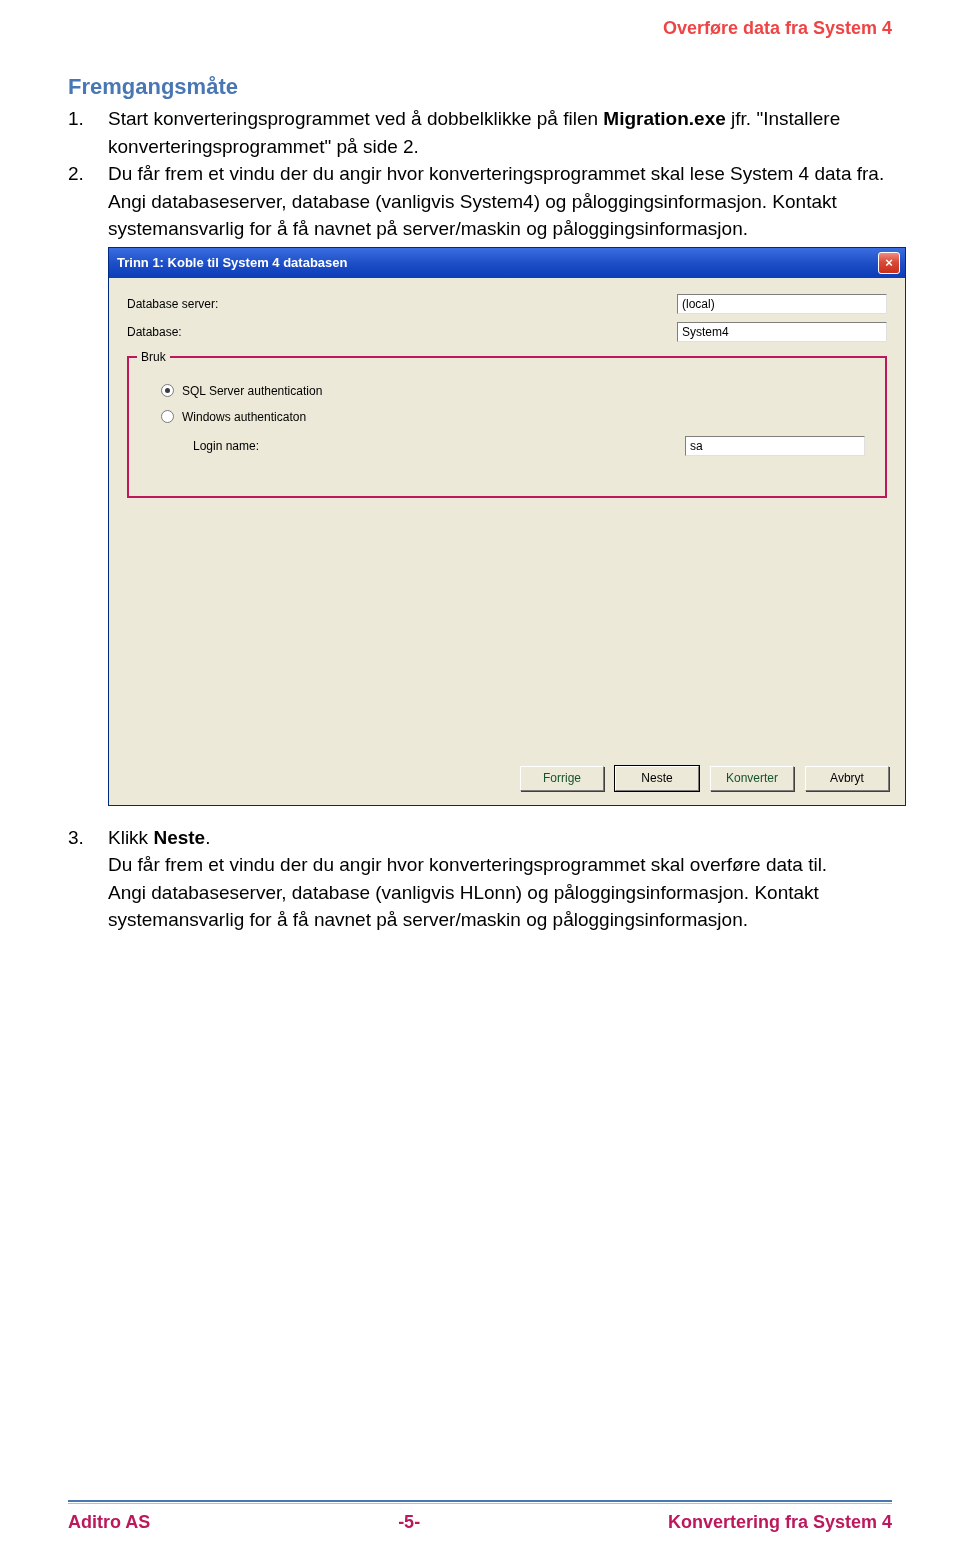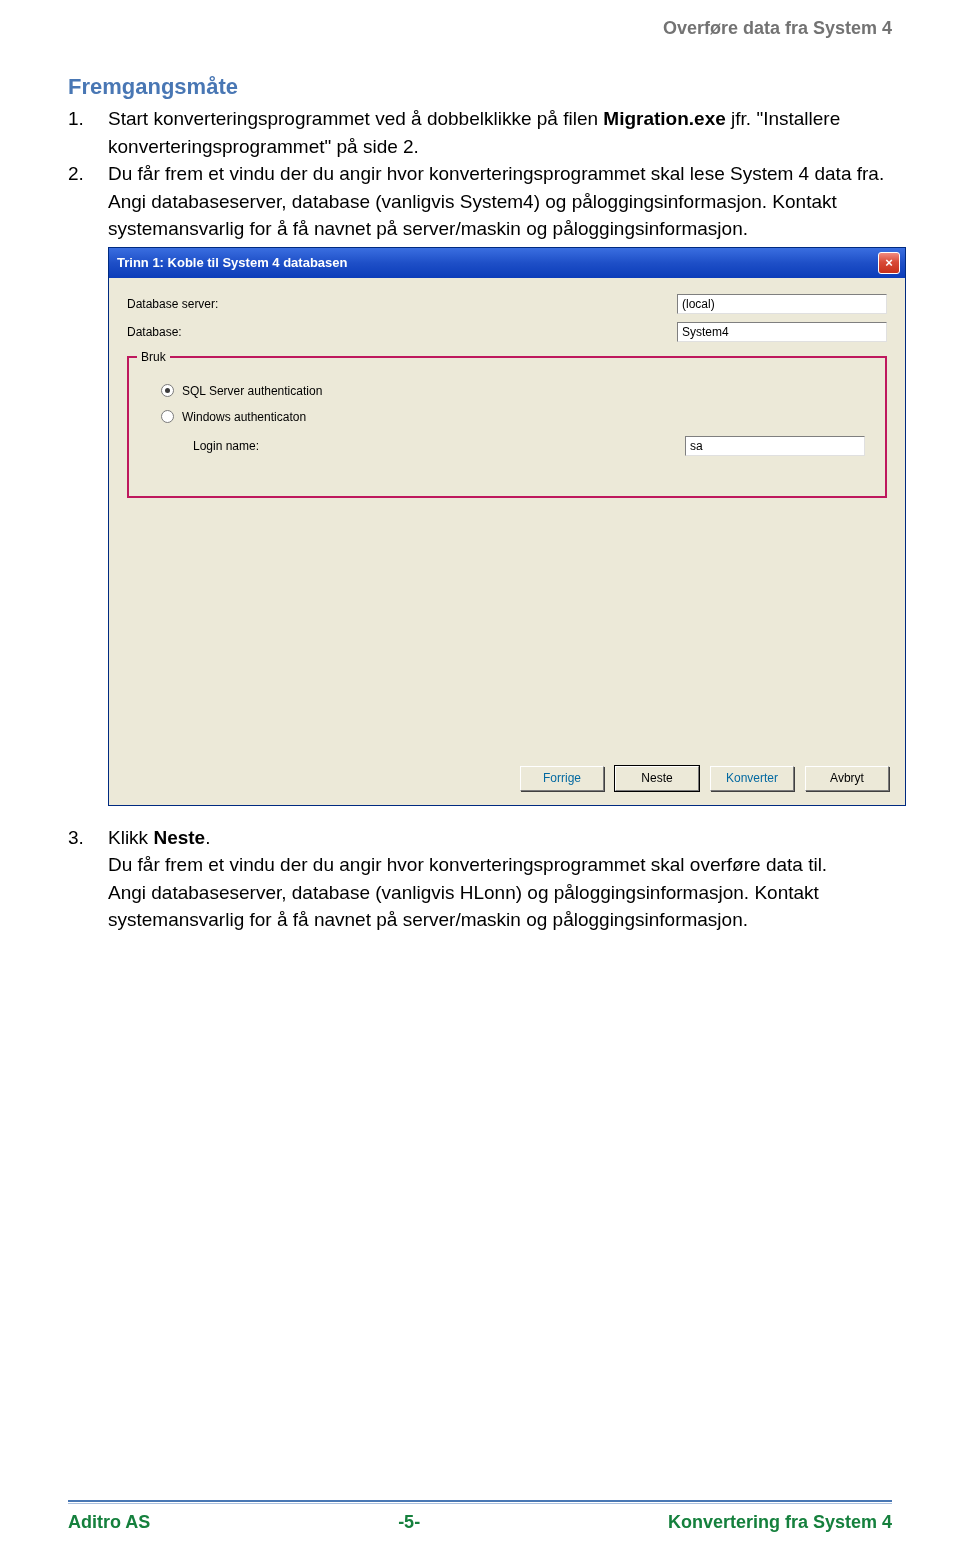--- a/index.html
+++ b/index.html
@@ -10,21 +10,21 @@
       font-family: Verdana, Geneva, sans-serif;
       position: relative;
       color: #000;
     }
     .page-header {
       position: absolute;
       top: 18px;
       right: 68px;
       font-size: 18px;
       font-weight: bold;
-      color: #737373;
+      color: #ef4444;
     }
     .content {
       position: absolute;
       top: 74px;
       left: 68px;
       width: 820px;
     }
     .h1 {
       font-size: 22px;
       font-weight: bold;
@@ -168,21 +168,21 @@
       background: #ece9d8;
       border-top: 1px solid #fff;
       border-left: 1px solid #fff;
       border-right: 1px solid #7a7a7a;
       border-bottom: 1px solid #7a7a7a;
       box-shadow: 1px 1px 0 #404040;
       cursor: pointer;
       text-align: center;
     }
     .xp-btn.disabled {
-      color: #0369a1;
+      color: #14532d;
       cursor: default;
     }
     .xp-btn.default {
       outline: 1px solid #000;
       outline-offset: 0px;
     }
     .dotted-focus {
       outline: 1px dotted #000;
       outline-offset: -4px;
     }
@@ -203,21 +203,21 @@
     }
     .footer {
       position: absolute;
       left: 68px;
       right: 68px;
       top: 1512px;
       display: flex;
       justify-content: space-between;
       font-size: 18px;
       font-weight: bold;
-      color: #15803d;
+      color: #be185d;
     }
   </style>
 </head>
 <body>
 
 <div class="page-header">Overføre data fra System 4</div>
 
 <div class="content">
 
   <div class="h1">Fremgangsmåte</div>

